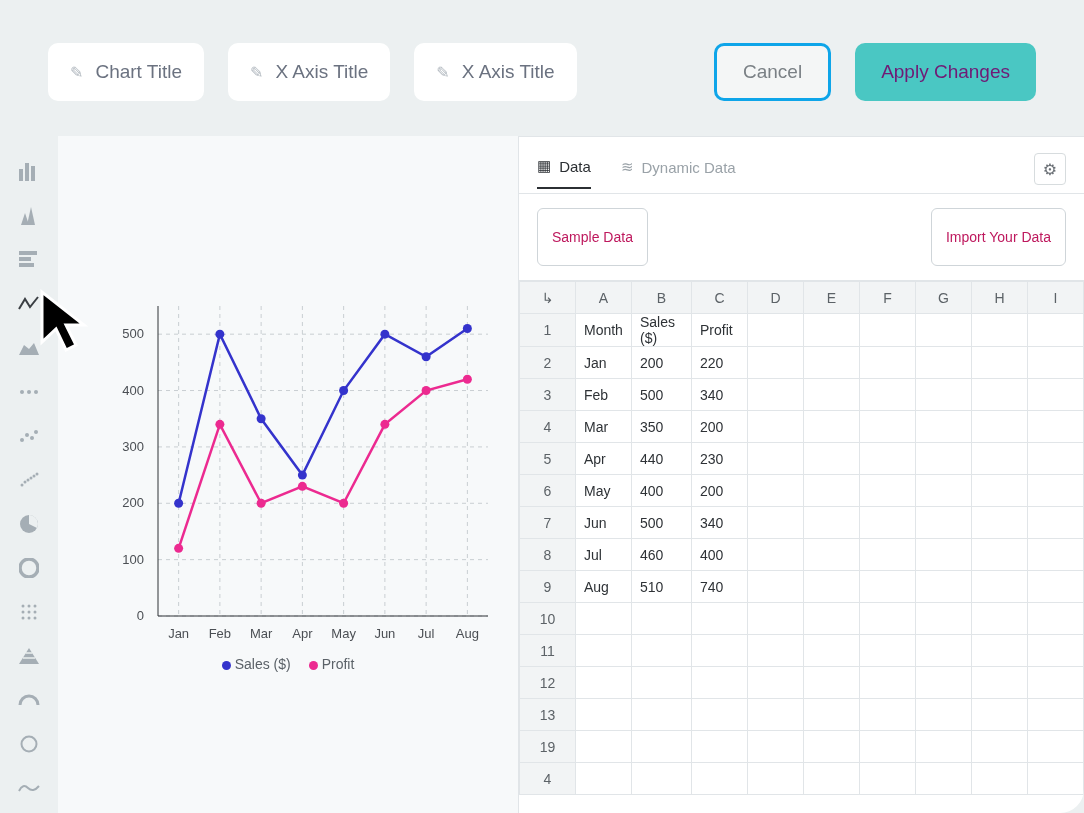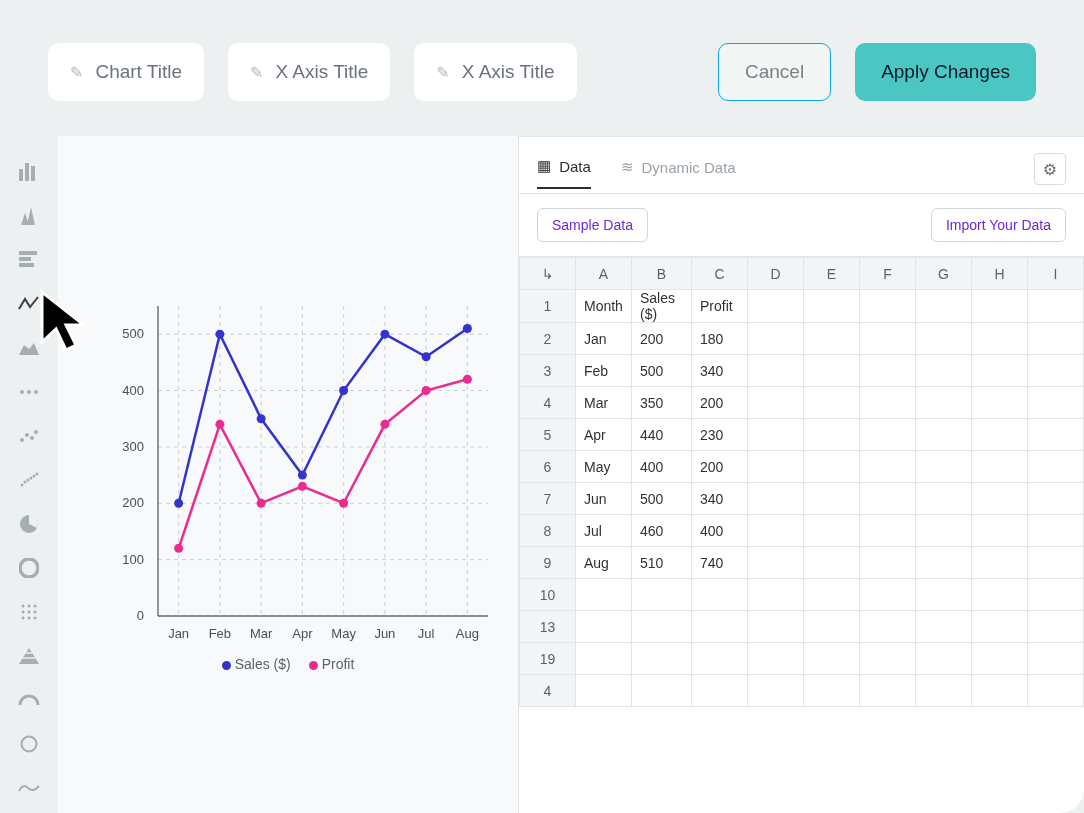--- a/index.html
+++ b/index.html
@@ -36,22 +36,22 @@
   .btn {
     height: 58px;
     padding: 0 26px;
     border-radius: 10px;
     font-size: 19px;
     display: flex;
     align-items: center;
     cursor: pointer;
     border: none;
   }
-  .btn-cancel { background: #f4f6f6; border: 1px solid #0ea5e9; color: #7a8085; }
-  .btn-apply  { background: #4ac7c3; color: #0f172a; }
+  .btn-cancel { background: #f4f6f6; border: 3px solid #0ea5e9; color: #7a8085; }
+  .btn-apply  { background: #4ac7c3; color: #701a75; }
 
   
   .main { display: flex; height: calc(813px - 136px); }
   .sidebar {
     width: 58px;
     background: #ecf0f1;
     display: flex;
     flex-direction: column;
     align-items: center;
     gap: 16px;
@@ -89,21 +89,21 @@
   .dot.pink { background:#ec2a90;}
 
   
   .tabs { display:flex; align-items:center; padding: 16px 18px 0 18px; gap:30px; border-bottom:1px solid #e1e5e8;}
   .tab { display:flex; align-items:center; gap:8px; color:#9aa2a8; font-size:15px; padding-bottom:12px; cursor:pointer; }
   .tab.active { color:#2b2f33; border-bottom:2px solid #2b2f33; }
   .tabs .gear { margin-left:auto; width:32px; height:32px; border:1px solid #d7dcde; border-radius:4px; display:flex;align-items:center;justify-content:center; color:#6b7076; margin-bottom:8px; cursor:pointer;}
 
   
   .dtoolbar { display:flex; padding:14px 18px; gap:10px; }
-  .small-btn { border:1px solid #cfd5d9; border-radius:6px; padding:8px 14px; font-size:14px; background:#fff; color:#6d28d9; cursor:pointer;}
+  .small-btn { border:1px solid #cfd5d9; border-radius:6px; padding:20px 14px; font-size:14px; background:#fff; color:#be185d; cursor:pointer;}
   .dtoolbar .spacer{flex:1;}
 
   
   .sheet { overflow:hidden; border-top:1px solid #e1e5e8; }
   table.grid { border-collapse:collapse; font-size:14px; color:#2e3236; width:100%; }
   table.grid th, table.grid td {
     border:1px solid #e1e5e8;
     height:32px;
     min-width:56px;
     padding:0 8px;
@@ -349,21 +349,21 @@
               <td></td>
               <td></td>
               <td></td>
               <td></td>
               <td></td>
             </tr>
             <tr>
               <td class="rowhdr">2</td>
               <td>Jan</td>
               <td>200</td>
-              <td>180</td>
+              <td>220</td>
               <td></td>
               <td></td>
               <td></td>
               <td></td>
               <td></td>
               <td></td>
             </tr>
             <tr>
               <td class="rowhdr">3</td>
               <td>Feb</td>
@@ -443,20 +443,44 @@
               <td>740</td>
               <td></td>
               <td></td>
               <td></td>
               <td></td>
               <td></td>
               <td></td>
             </tr>
             <tr>
               <td class="rowhdr">10</td>
+              <td></td>
+              <td></td>
+              <td></td>
+              <td></td>
+              <td></td>
+              <td></td>
+              <td></td>
+              <td></td>
+              <td></td>
+            </tr>
+            <tr>
+              <td class="rowhdr">11</td>
+              <td></td>
+              <td></td>
+              <td></td>
+              <td></td>
+              <td></td>
+              <td></td>
+              <td></td>
+              <td></td>
+              <td></td>
+            </tr>
+            <tr>
+              <td class="rowhdr">12</td>
               <td></td>
               <td></td>
               <td></td>
               <td></td>
               <td></td>
               <td></td>
               <td></td>
               <td></td>
               <td></td>
             </tr>

